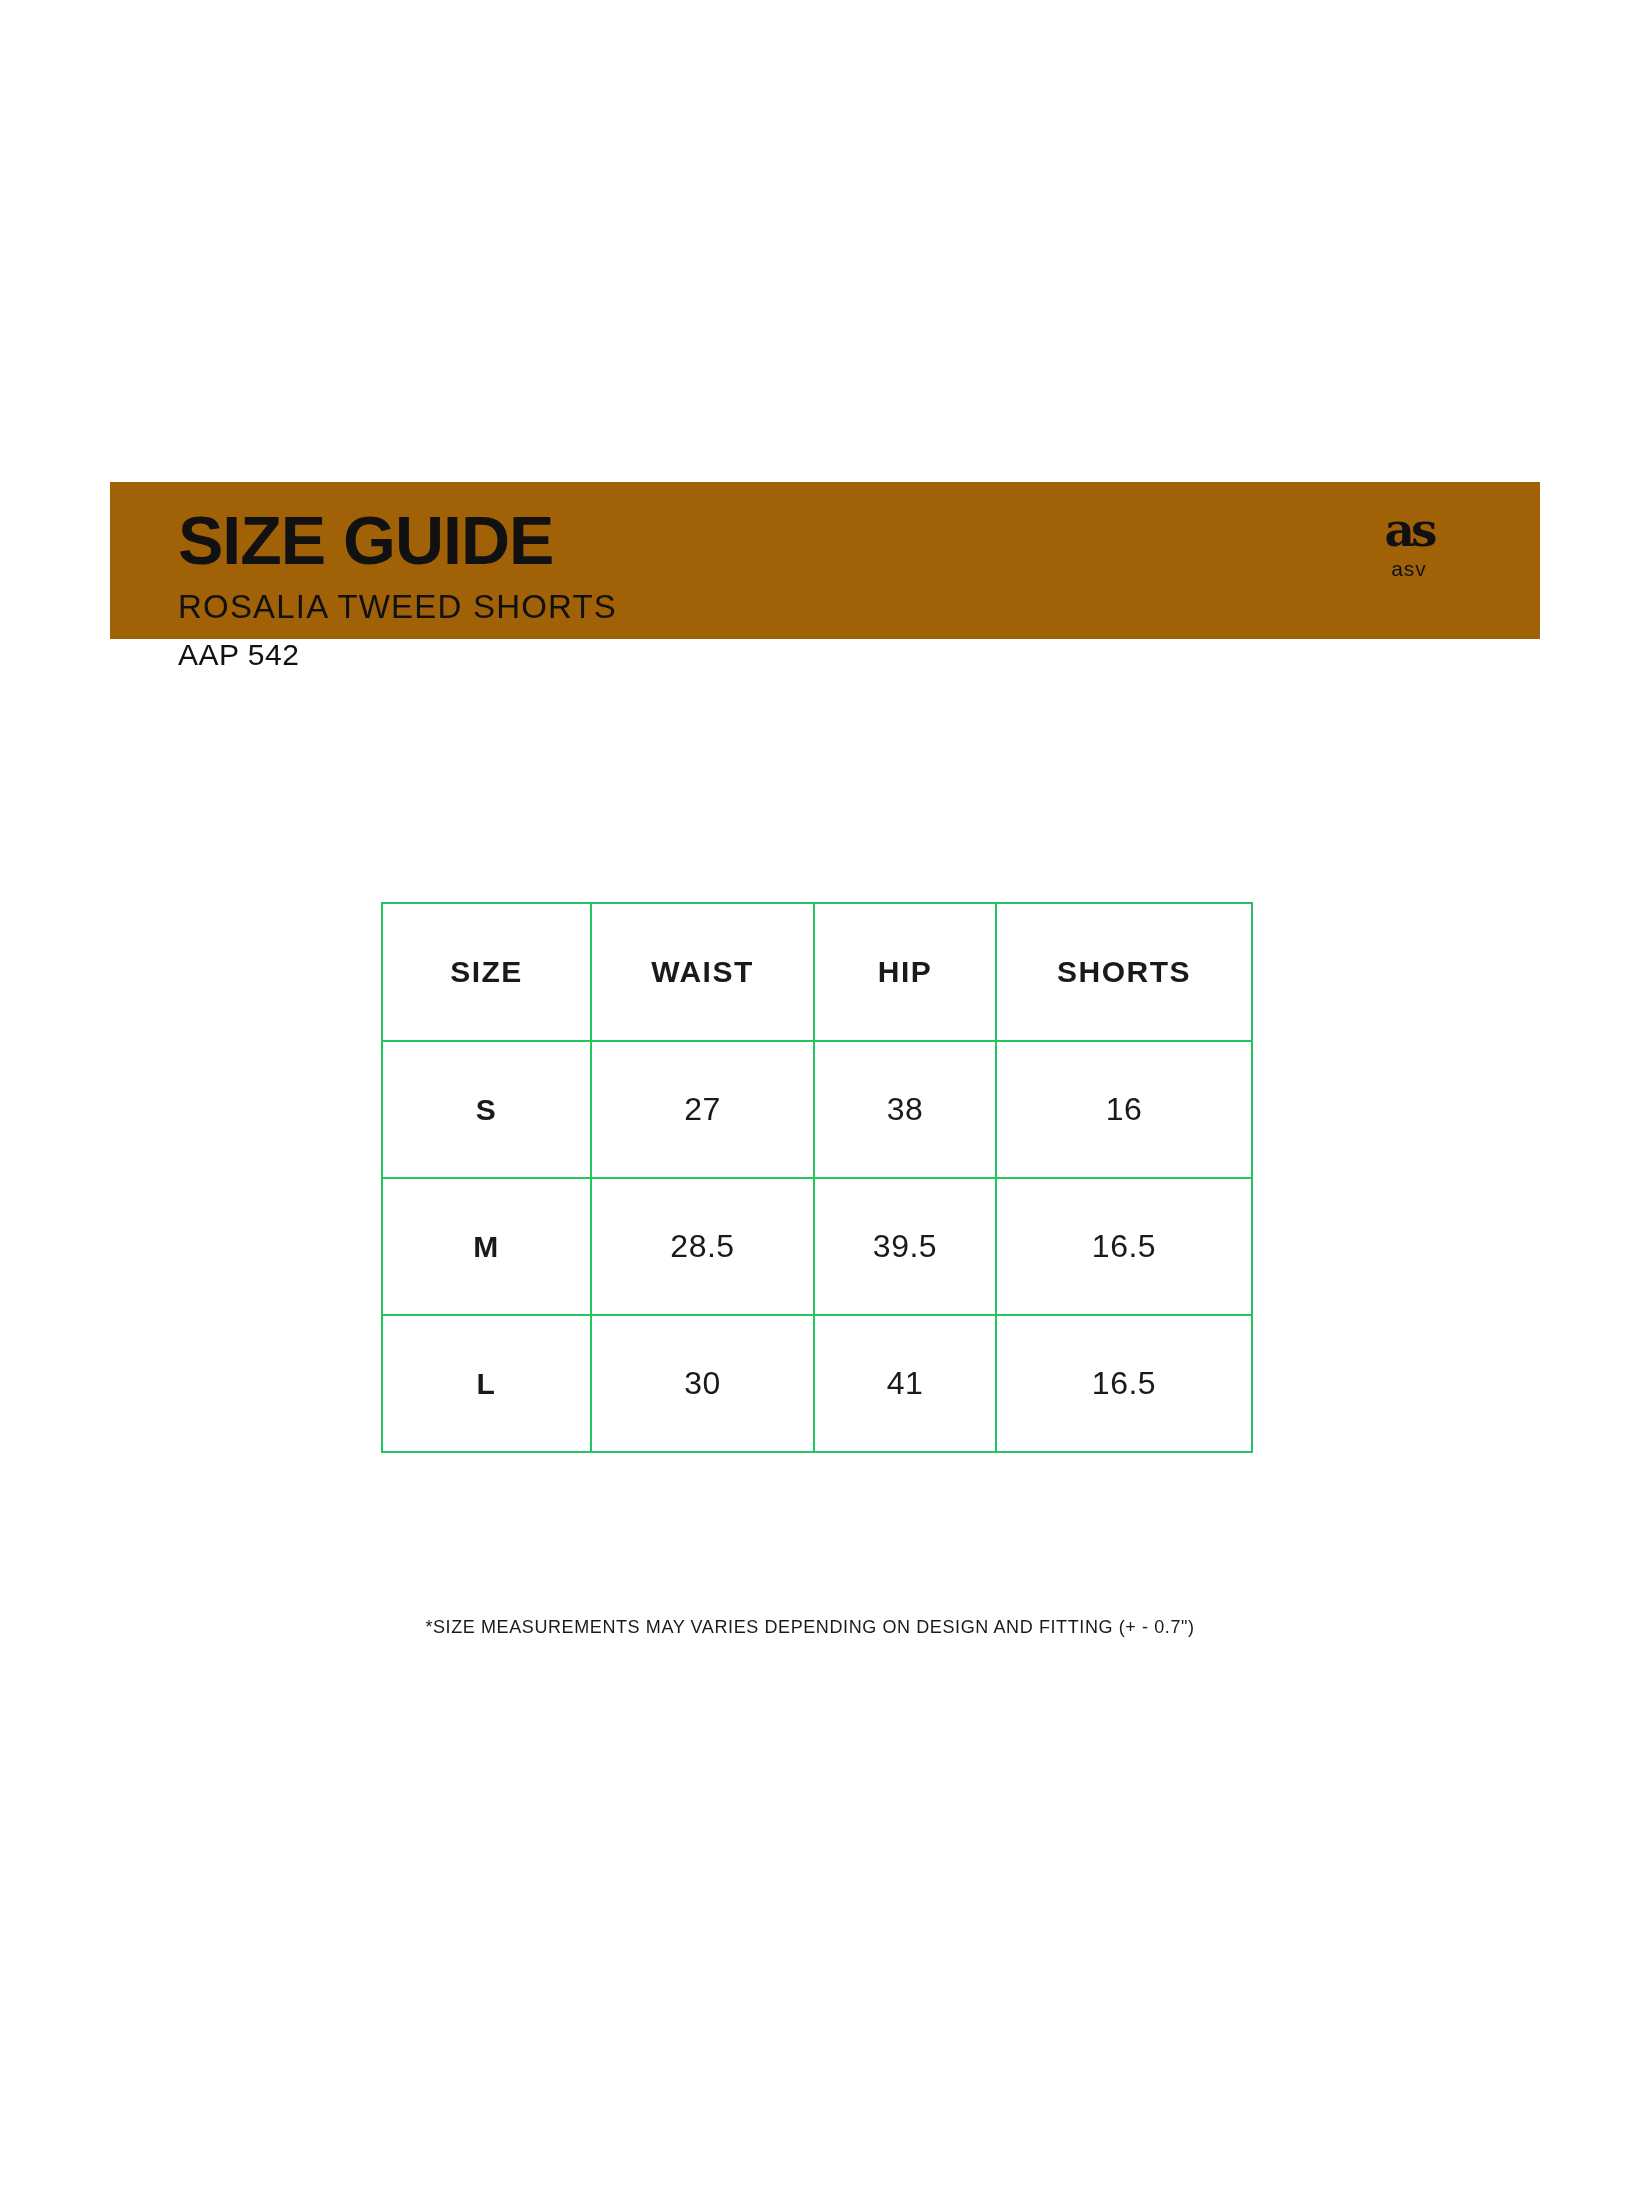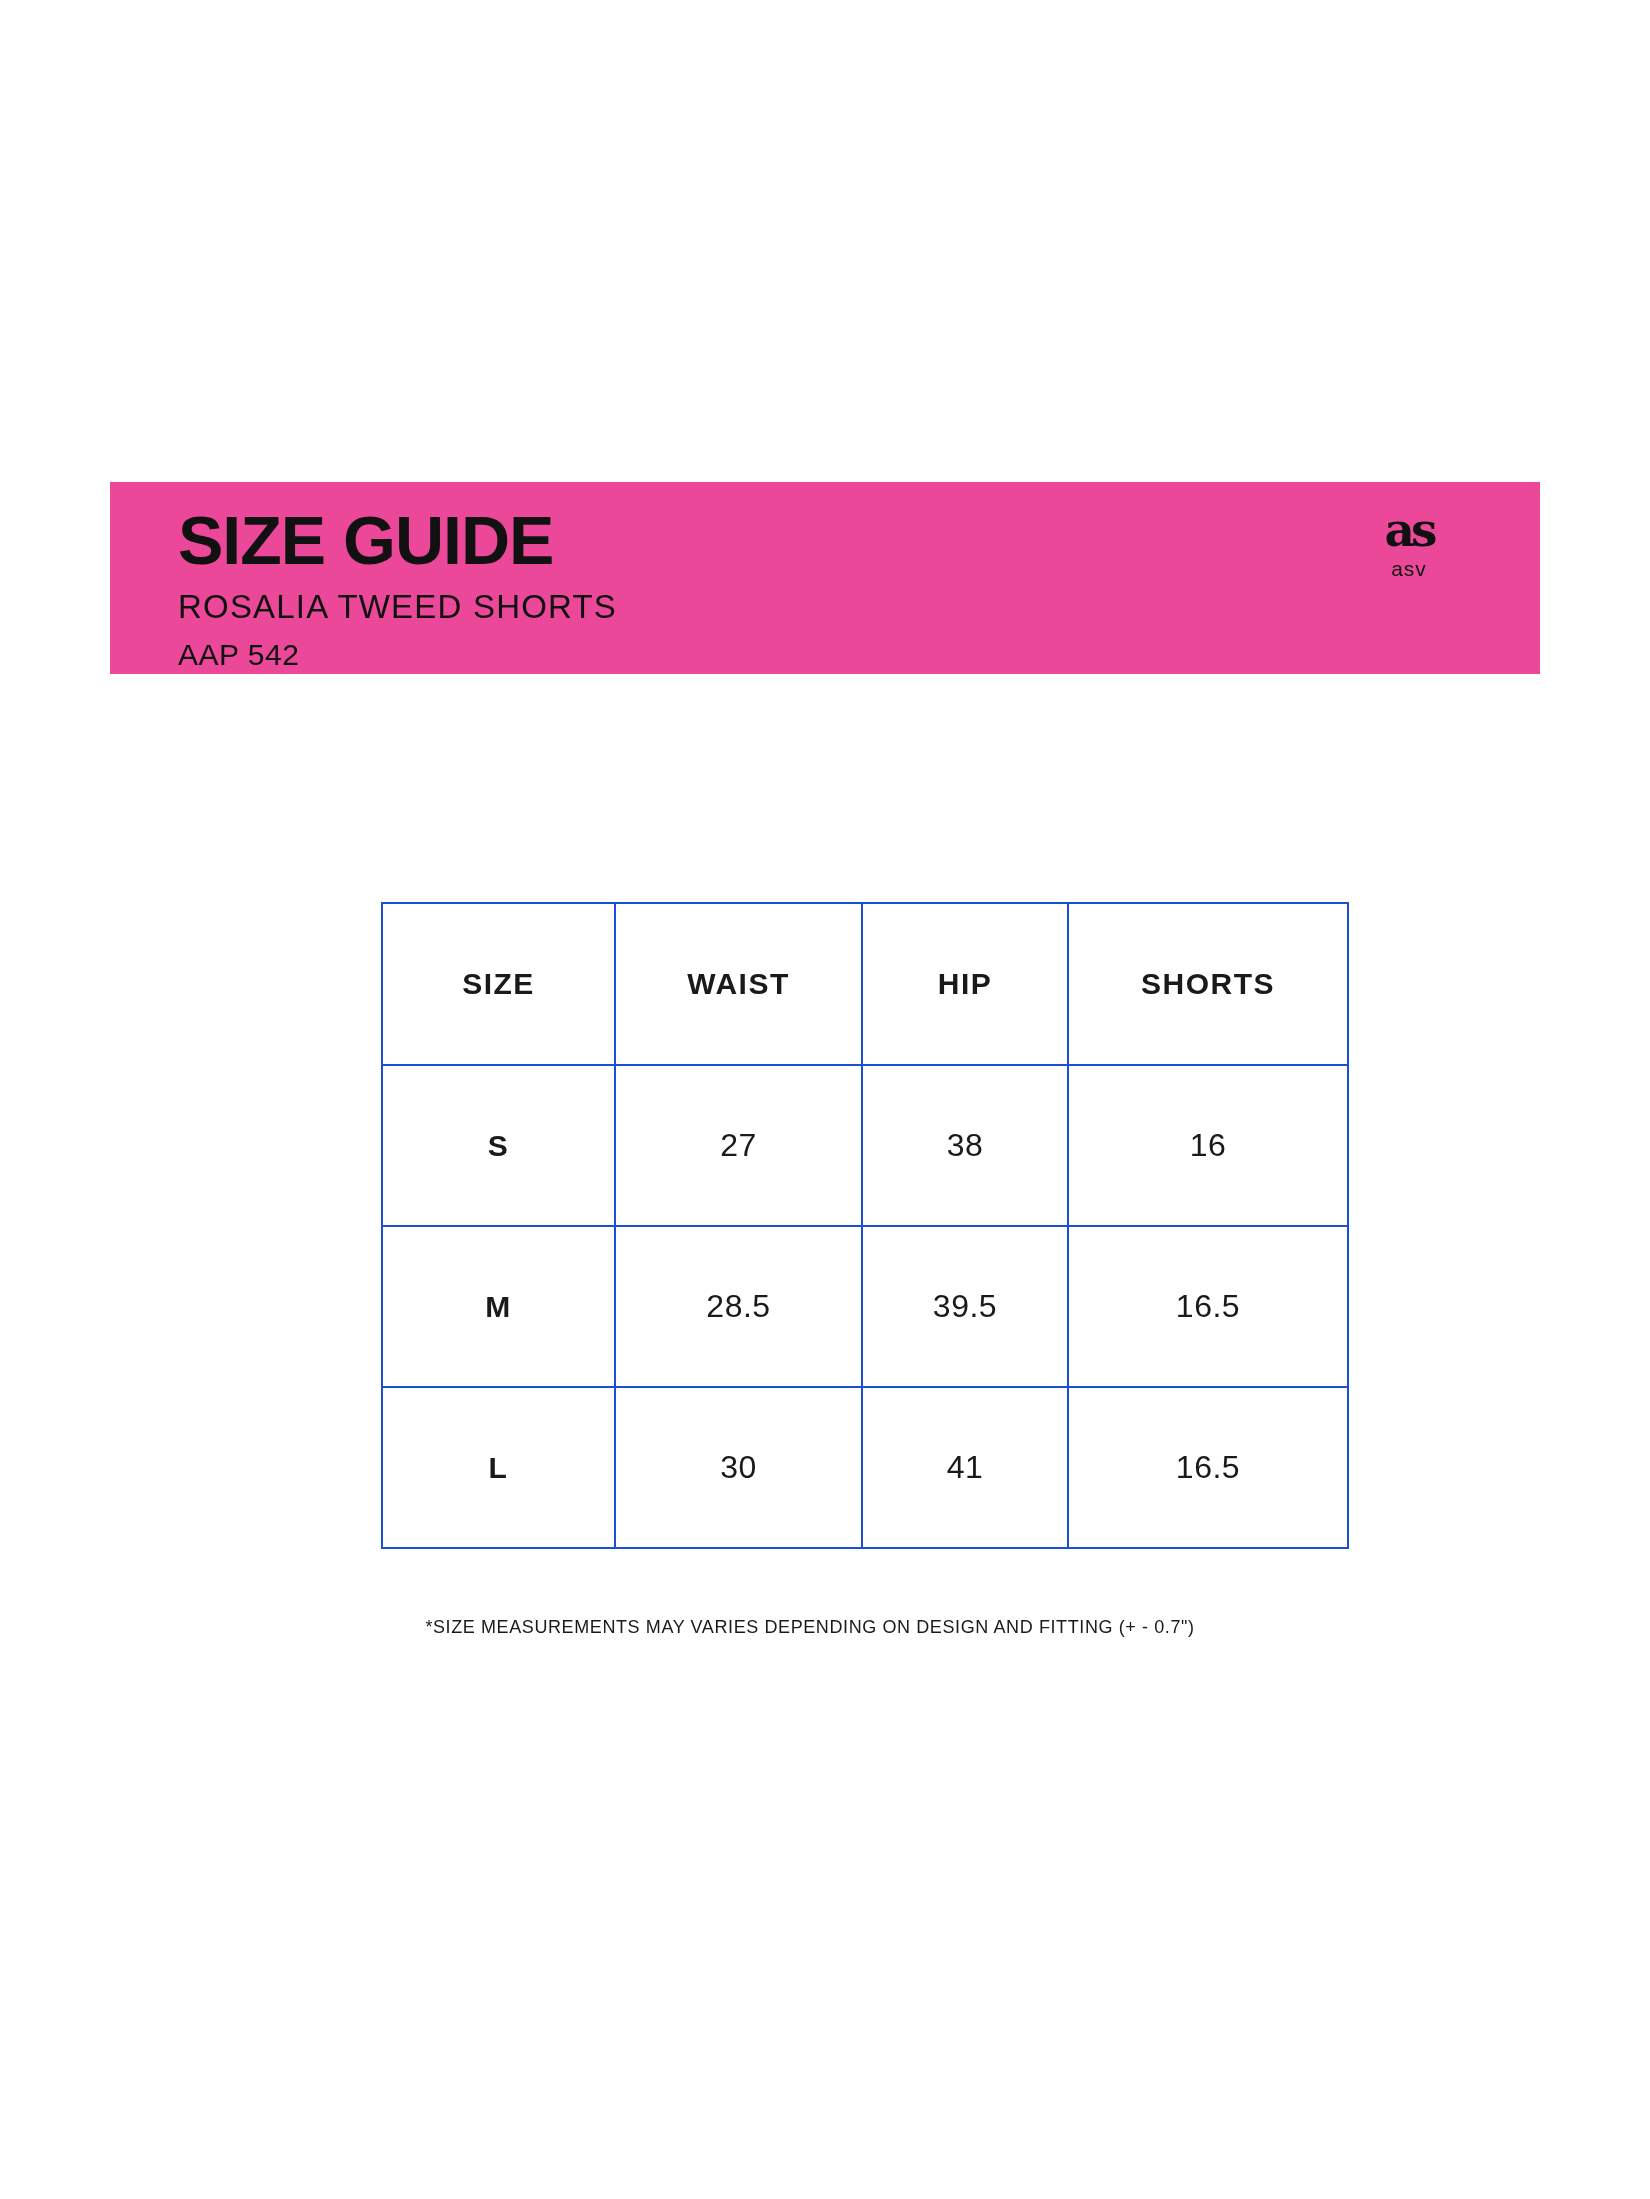--- a/index.html
+++ b/index.html
@@ -15,22 +15,22 @@
     position: relative;
     overflow: hidden;
   }
 
   
   .header-band {
     position: absolute;
     left: 110px;
     top: 482px;
     width: 1430px;
-    height: 192px;
-    background: #ec4899;
+    height: 157px;
+    background: #a16207;
     box-sizing: border-box;
   }
   .header-text-block {
     position: absolute;
     left: 68px;
     top: 24px;
   }
   .title {
     font-size: 68px;
     font-weight: 700;
@@ -80,25 +80,25 @@
 
   
   .size-table {
     position: absolute;
     left: 381px;
     top: 902px;
     border-collapse: collapse;
     table-layout: fixed;
   }
   .size-table td, .size-table th {
-    border: 2px solid #1d4ed8;
+    border: 2px solid #22c55e;
     text-align: center;
     vertical-align: middle;
     font-weight: 400;
-    padding: 12px;
+    padding: 0;
   }
   .size-table th {
     height: 136px;
     font-size: 30px;
     font-weight: 700;
     letter-spacing: 1.5px;
   }
   .size-table td {
     height: 135px;
     font-size: 32px;

